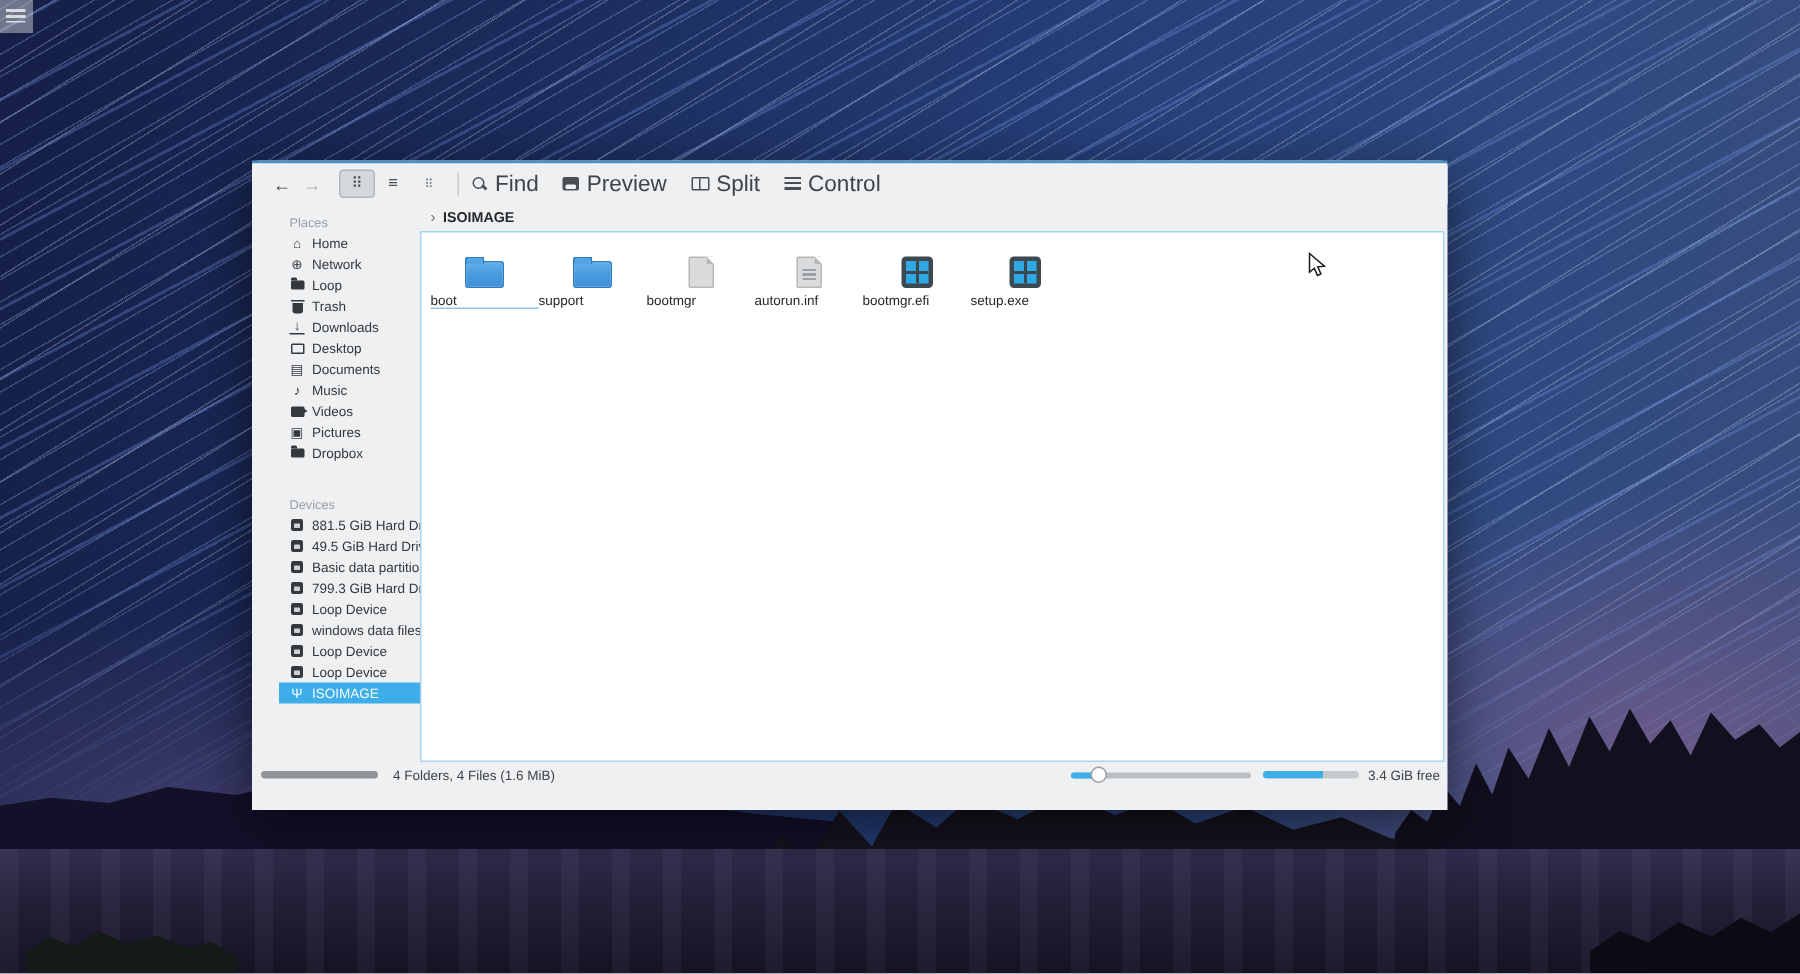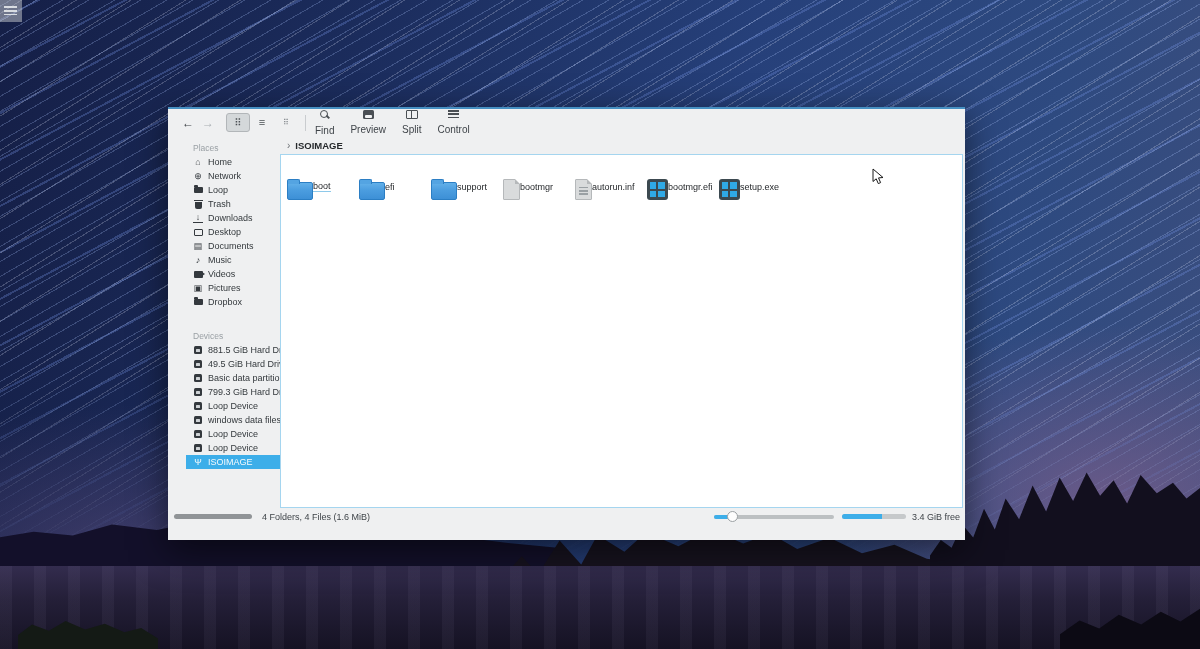--- a/index.html
+++ b/index.html
@@ -53,21 +53,21 @@
   
   .toolbar { height:27px; display:flex; align-items:center; padding-left:10px; background:#eff0f1; }
   .nav-arrow { font-size:12px; width:20px; text-align:center; color:#3a3f44; }
   .nav-arrow.disabled { color:#a9aeb2; }
   .vgroup { display:flex; align-items:center; margin-left:8px; }
   .vbtn { width:24px; height:19px; display:flex; align-items:center; justify-content:center; color:#4a4f54; border-radius:3px; }
   .vbtn.selected { background:#d4d8da; border:1px solid #b2b6b9; }
   .vbtn .braille { font-size:10px; line-height:1; }
   .vbtn .lines { font-size:11px; line-height:1; }
   .tsep { width:1px; height:16px; background:#c9cccf; margin:0 9px 0 7px; }
-  .tool { display:flex; align-items:center; gap:5px; margin-right:16px; color:#3f4449; font-size:10px;flex-direction:column; }
+  .tool { display:flex; align-items:center; gap:5px; margin-right:16px; color:#3f4449; font-size:15px; }
   .i-search { position:relative; width:10px; height:10px; }
   .i-search::before { content:""; position:absolute; left:0; top:0; width:6px; height:6px; border:1.4px solid #4a4f54; border-radius:50%; }
   .i-search::after { content:""; position:absolute; left:6px; top:6.5px; width:4px; height:1.5px; background:#4a4f54; transform:rotate(45deg); }
   .i-preview { position:relative; width:11px; height:9px; background:#4a4f54; border-radius:1.5px; }
   .i-preview::after { content:""; position:absolute; left:2px; bottom:1.5px; width:7px; height:3px; background:#f2f3f4; border-radius:1px; }
   .i-split { position:relative; width:12px; height:9px; border:1.4px solid #4a4f54; border-radius:1px; }
   .i-split::after { content:""; position:absolute; left:4px; top:0; width:1.4px; height:100%; background:#4a4f54; }
   .i-control { width:11px; height:9px; background:repeating-linear-gradient(180deg,#4a4f54 0 1.6px, rgba(0,0,0,0) 1.6px 3.4px); }
 
   
@@ -90,21 +90,21 @@
   .mini-drive { width:8px; height:8px; background:#34393e; border-radius:1.5px; position:relative; }
   .mini-drive::after { content:""; position:absolute; left:2px; top:2.5px; width:4px; height:3px; background:#cfd3d6; border-radius:.5px; }
 
   .main { flex:1; display:flex; flex-direction:column; }
   .breadcrumb { height:18px; display:flex; align-items:center; gap:5px; padding-left:7px; }
   .crumb-chevron { color:#6d7control275; color:#6d7175; font-size:10px; }
   .crumb-text { font-weight:bold; font-size:9.5px; color:#26292c; }
 
   .view { flex:1; margin-right:2px; background:#ffffff; border:1px solid #a5d5ef; overflow:hidden; }
   .items { display:flex; flex-wrap:wrap; padding:7px 6px; }
-  .fitem { width:72px; height:46px; display:flex; flex-direction:row; align-items:center; }
+  .fitem { width:72px; height:46px; display:flex; flex-direction:column; }
   .fitem .icn { height:30px; display:flex; align-items:flex-end; justify-content:center; }
   .fitem .flabel { margin-top:3px; font-size:9px; color:#26292c; }
   .fitem.hovered .flabel { border-bottom:1px solid #8ec9ea; }
 
   .fi-folder { position:relative; width:26px; height:18px; border-radius:2px;
     background:linear-gradient(180deg,#62b0e9 0%,#4b9ddf 45%,#3d90d6 100%); border:1px solid #2b7ec4; }
   .fi-folder::before { content:""; position:absolute; left:-1px; top:-4px; width:11px; height:4px;
     background:#54a4e2; border:1px solid #2b7ec4; border-bottom:none; border-radius:2px 2px 0 0; }
   .fi-doc { position:relative; width:17px; height:21px; background:#d9dbdc; border:1px solid #b5b8ba; border-radius:1px; }
   .fi-doc::before { content:""; position:absolute; right:-1px; top:-1px; width:0; height:0;
@@ -321,26 +321,20 @@
         </div>
         <div class="view">
           <div class="items" id="file-items">
   <div class="fitem hovered">
     <div class="icn">
                   <span class="fi-folder"></span>
                 </div>
     <div class="flabel">boot</div>
   </div>
 
-  <div class="fitem">
-    <div class="icn">
-                  <span class="fi-folder"></span>
-                </div>
-    <div class="flabel">efi</div>
-  </div>
 
 
   <div class="fitem">
     <div class="icn">
                   <span class="fi-folder"></span>
                 </div>
     <div class="flabel">support</div>
   </div>
 
   <div class="fitem">

